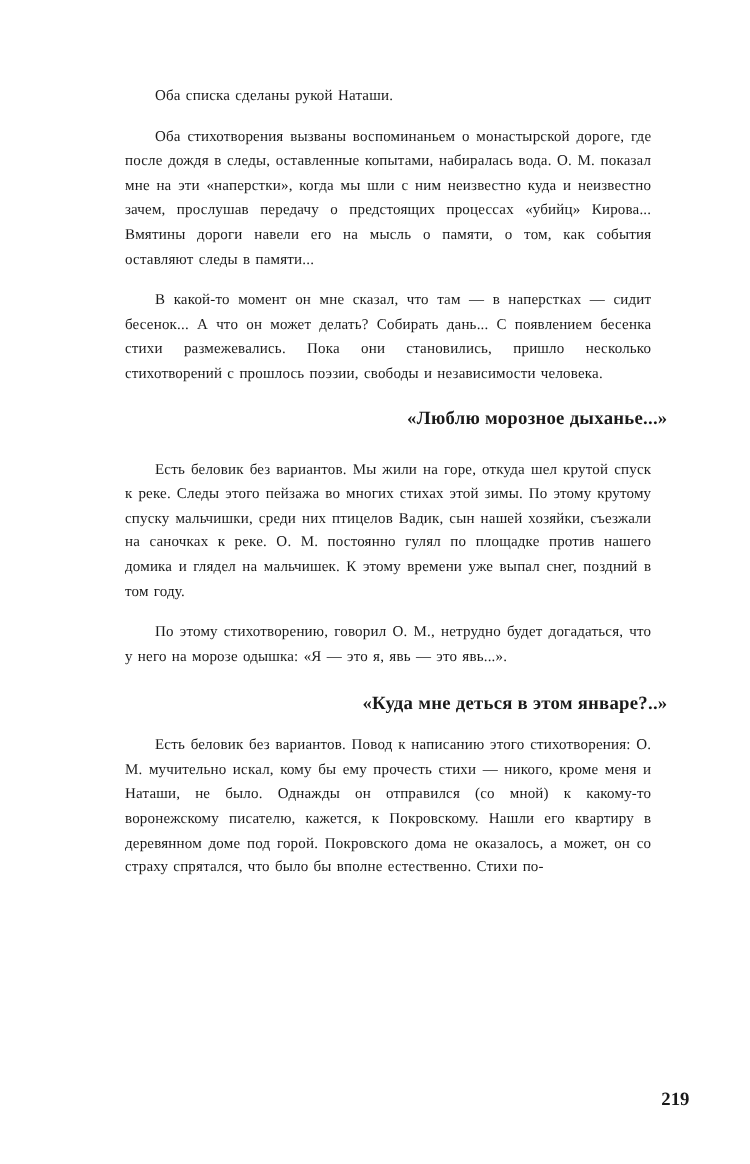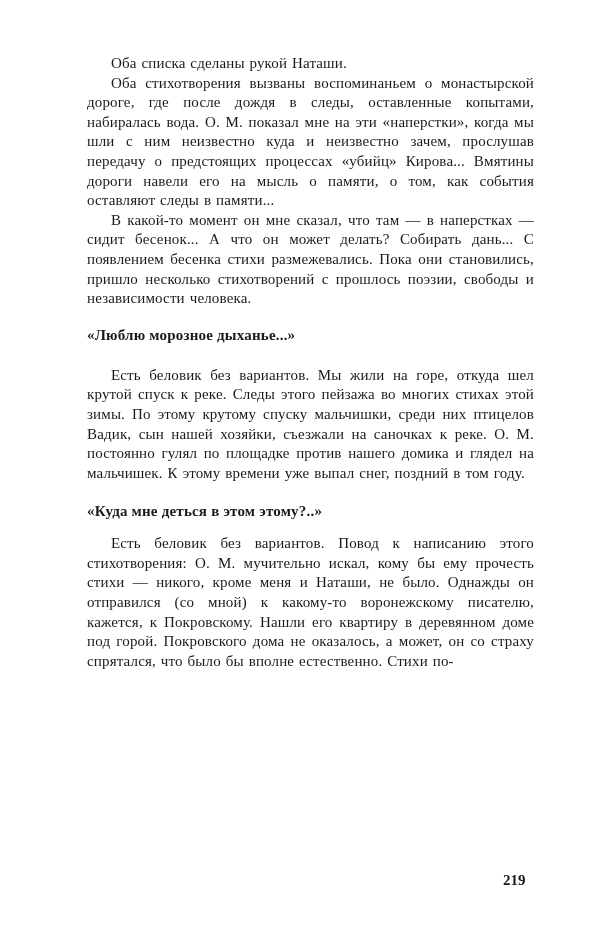--- a/index.html
+++ b/index.html
@@ -1,34 +1,35 @@
 <!DOCTYPE html>
 <html><head>
 <meta charset="utf-8">
 <style>
   html, body { margin: 0; padding: 0; background: #ffffff; }
   body { width: 600px; height: 931px; position: relative; overflow: hidden;
          font-family: "Liberation Serif", "DejaVu Serif", serif; color: #1a1a1a; }
   .page { position: absolute; left: 87px; top: 54px; width: 447px; }
-  .para { margin: 0; font-size: 15px; line-height: 19.6px; text-align: justify;
+  .para { margin: 13px; font-size: 12px; line-height: 19.6px; text-align: justify;
           text-indent: 24px; text-align-last: left; word-spacing: 1px; letter-spacing: 0.15px; }
-  .heading { margin: 0; font-size: 15px; font-weight: bold; text-align: left;
+  .heading { margin: 0; font-size: 15px; font-weight: bold; text-align: right;
              font-family: "Liberation Serif", serif; letter-spacing: 0.2px; }
   .h1 { margin-top: 18px; margin-bottom: 22px; }
   .h2 { margin-top: 20px; margin-bottom: 14px; }
-  .pagenum { position: absolute; left: 503px; top: 872px; font-size: 15px; font-weight: bold; }
+  .pagenum { position: absolute; left: 529px; top: 872px; font-size: 15px; font-weight: bold; }
 </style>
 </head>
 <body>
 
 <div class="page">
   <p class="para">Оба списка сделаны рукой Наташи.</p>
   <p class="para">Оба стихотворения вызваны воспоминаньем о монастырской дороге, где после дождя в следы, оставленные копытами, набиралась вода. О. М. показал мне на эти «наперстки», когда мы шли с ним неизвестно куда и неизвестно зачем, прослушав передачу о предстоящих процессах «убийц» Кирова... Вмятины дороги навели его на мысль о памяти, о том, как события оставляют следы в памяти...</p>
   <p class="para">В какой-то момент он мне сказал, что там — в наперстках — сидит бесенок... А что он может делать? Собирать дань... С появлением бесенка стихи размежевались. Пока они становились, пришло несколько стихотворений с прошлось поэзии, свободы и независимости человека.</p>
 
   <h3 class="heading h1">«Люблю морозное дыханье...»</h3>
   <p class="para">Есть беловик без вариантов. Мы жили на горе, откуда шел крутой спуск к реке. Следы этого пейзажа во многих стихах этой зимы. По этому крутому спуску мальчишки, среди них птицелов Вадик, сын нашей хозяйки, съезжали на саночках к реке. О. М. постоянно гулял по площадке против нашего домика и глядел на мальчишек. К этому времени уже выпал снег, поздний в том году.</p>
+  <p class="para">По этому стихотворению, говорил О. М., нетрудно будет догадаться, что у него на морозе одышка: «Я — это я, явь — это явь...».</p>
 
-  <h3 class="heading h2">«Куда мне деться в этом этому?..»</h3>
+  <h3 class="heading h2">«Куда мне деться в этом январе?..»</h3>
   <p class="para">Есть беловик без вариантов. Повод к написанию этого стихотворения: О. М. мучительно искал, кому бы ему прочесть стихи — никого, кроме меня и Наташи, не было. Однажды он отправился (со мной) к какому-то воронежскому писателю, кажется, к Покровскому. Нашли его квартиру в деревянном доме под горой. Покровского дома не оказалось, а может, он со страху спрятался, что было бы вполне естественно. Стихи по-</p>
 </div>
 
 <div class="pagenum">219</div>
 
 </body></html>

